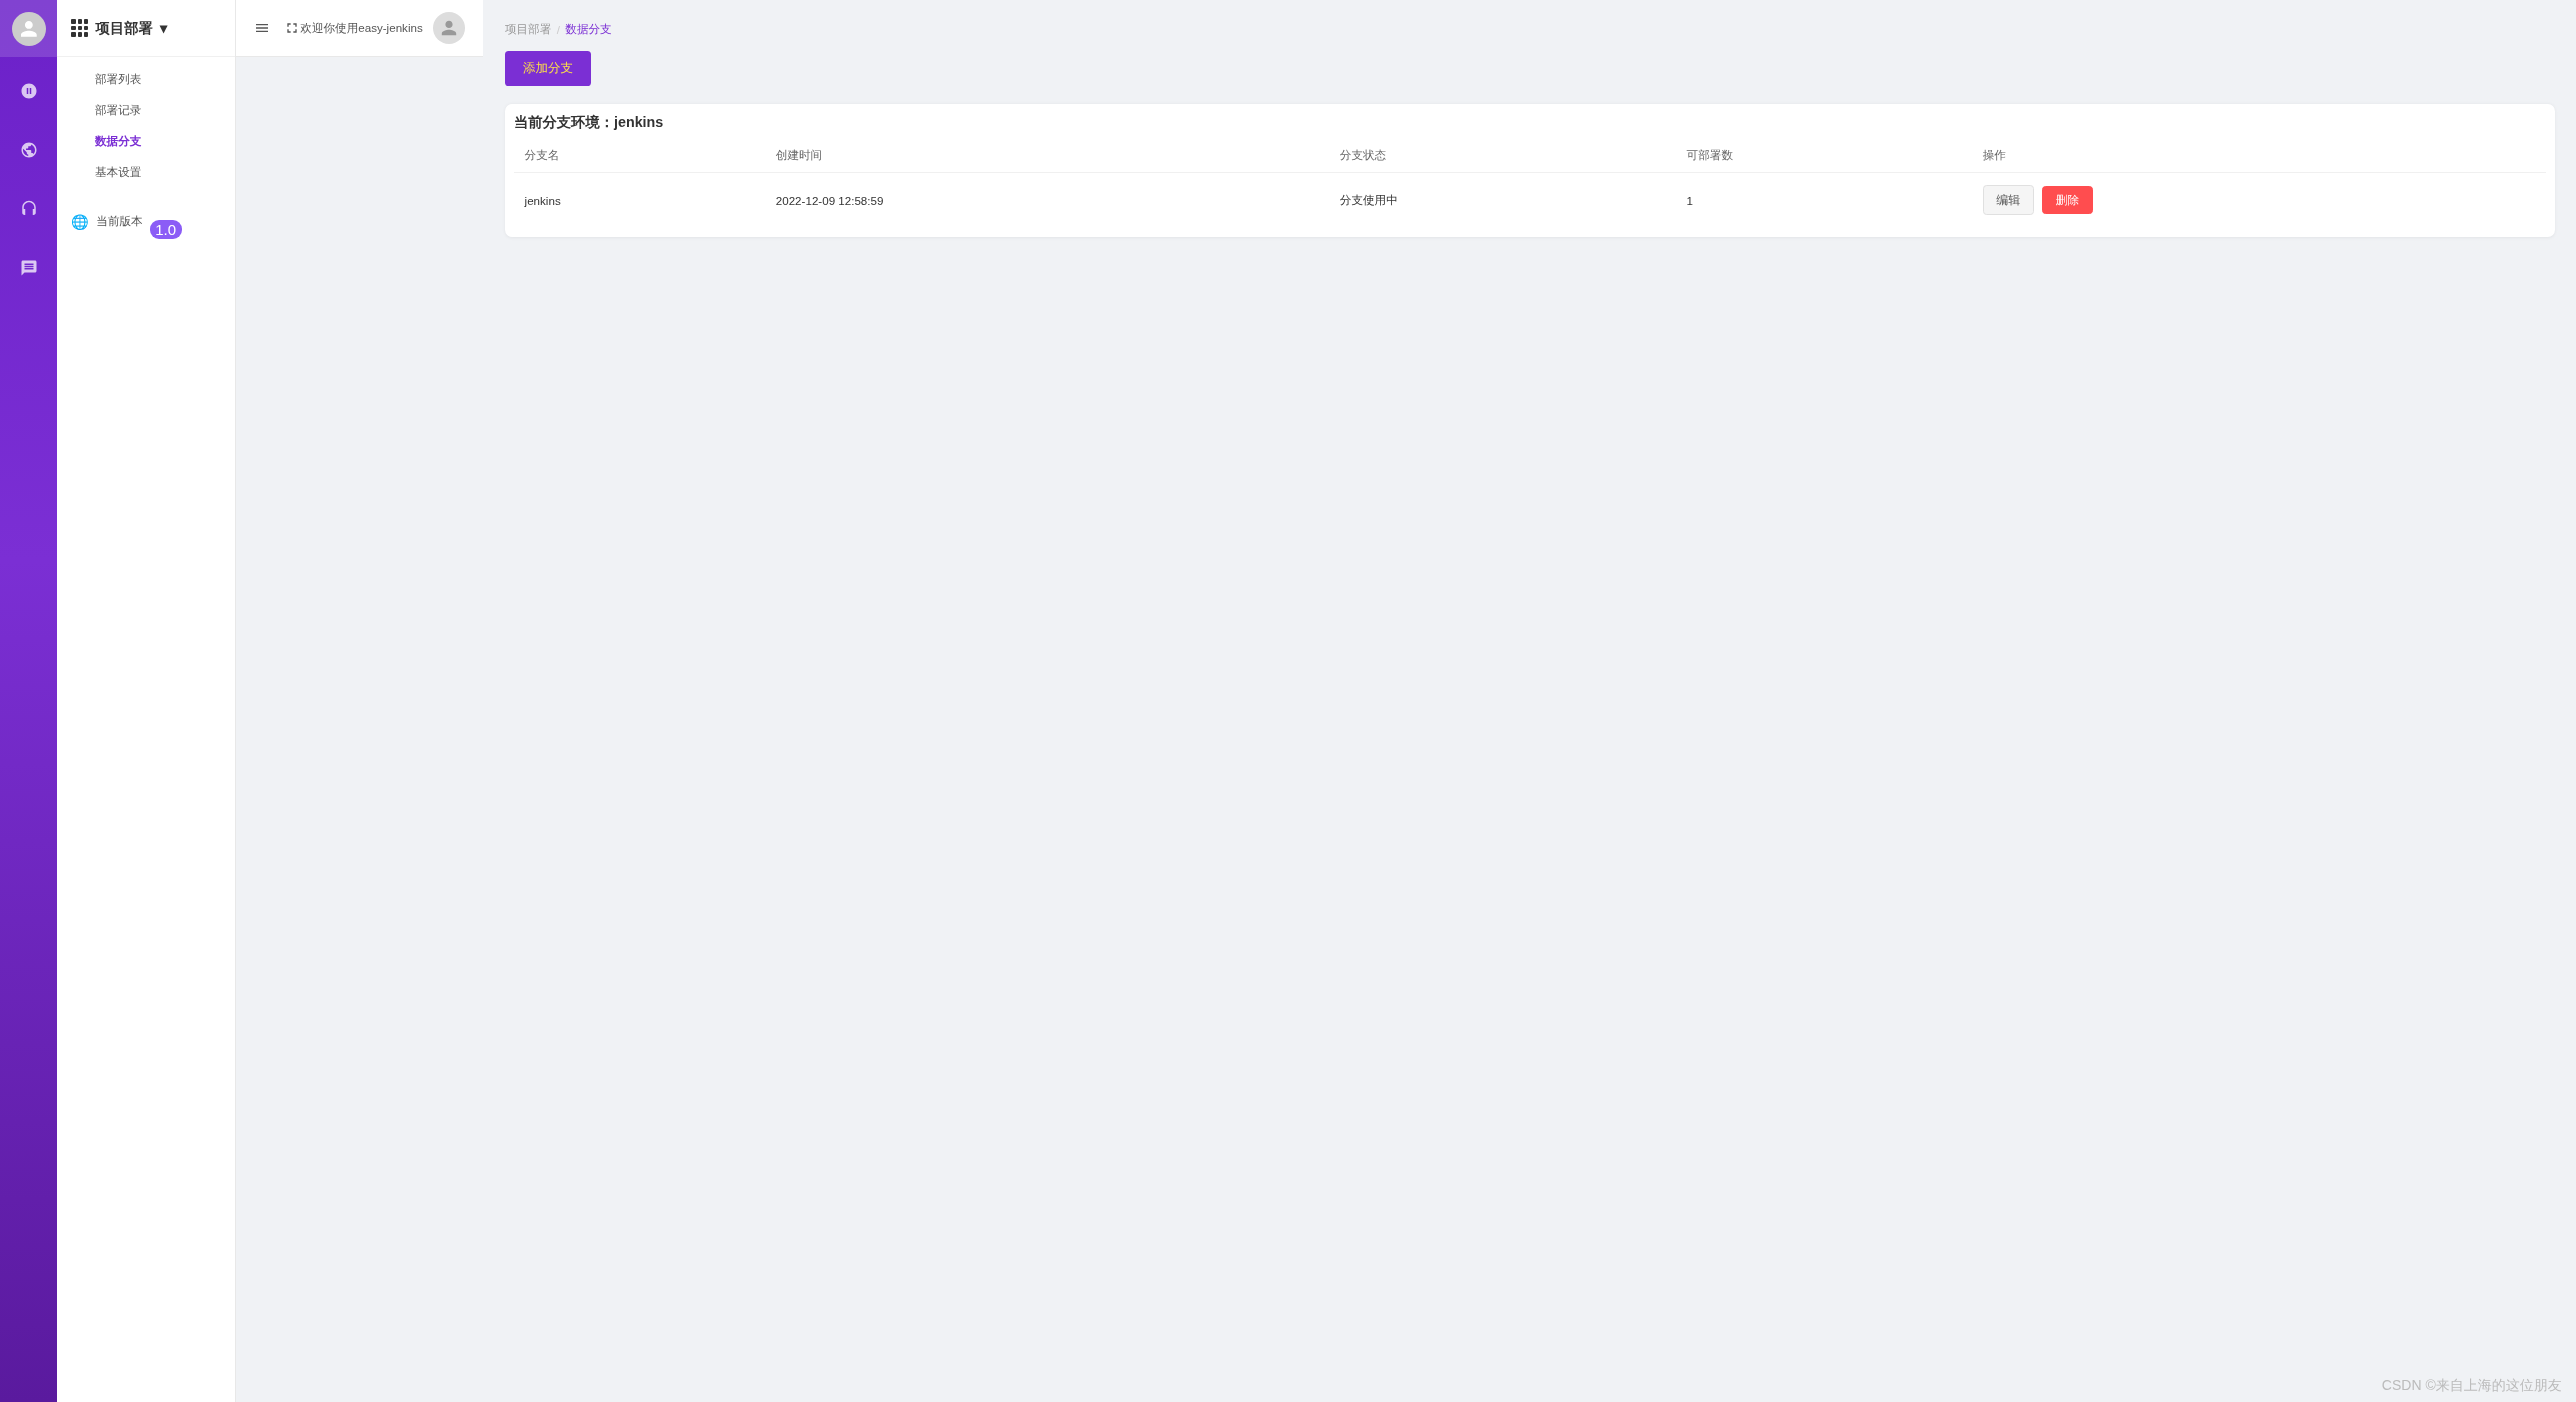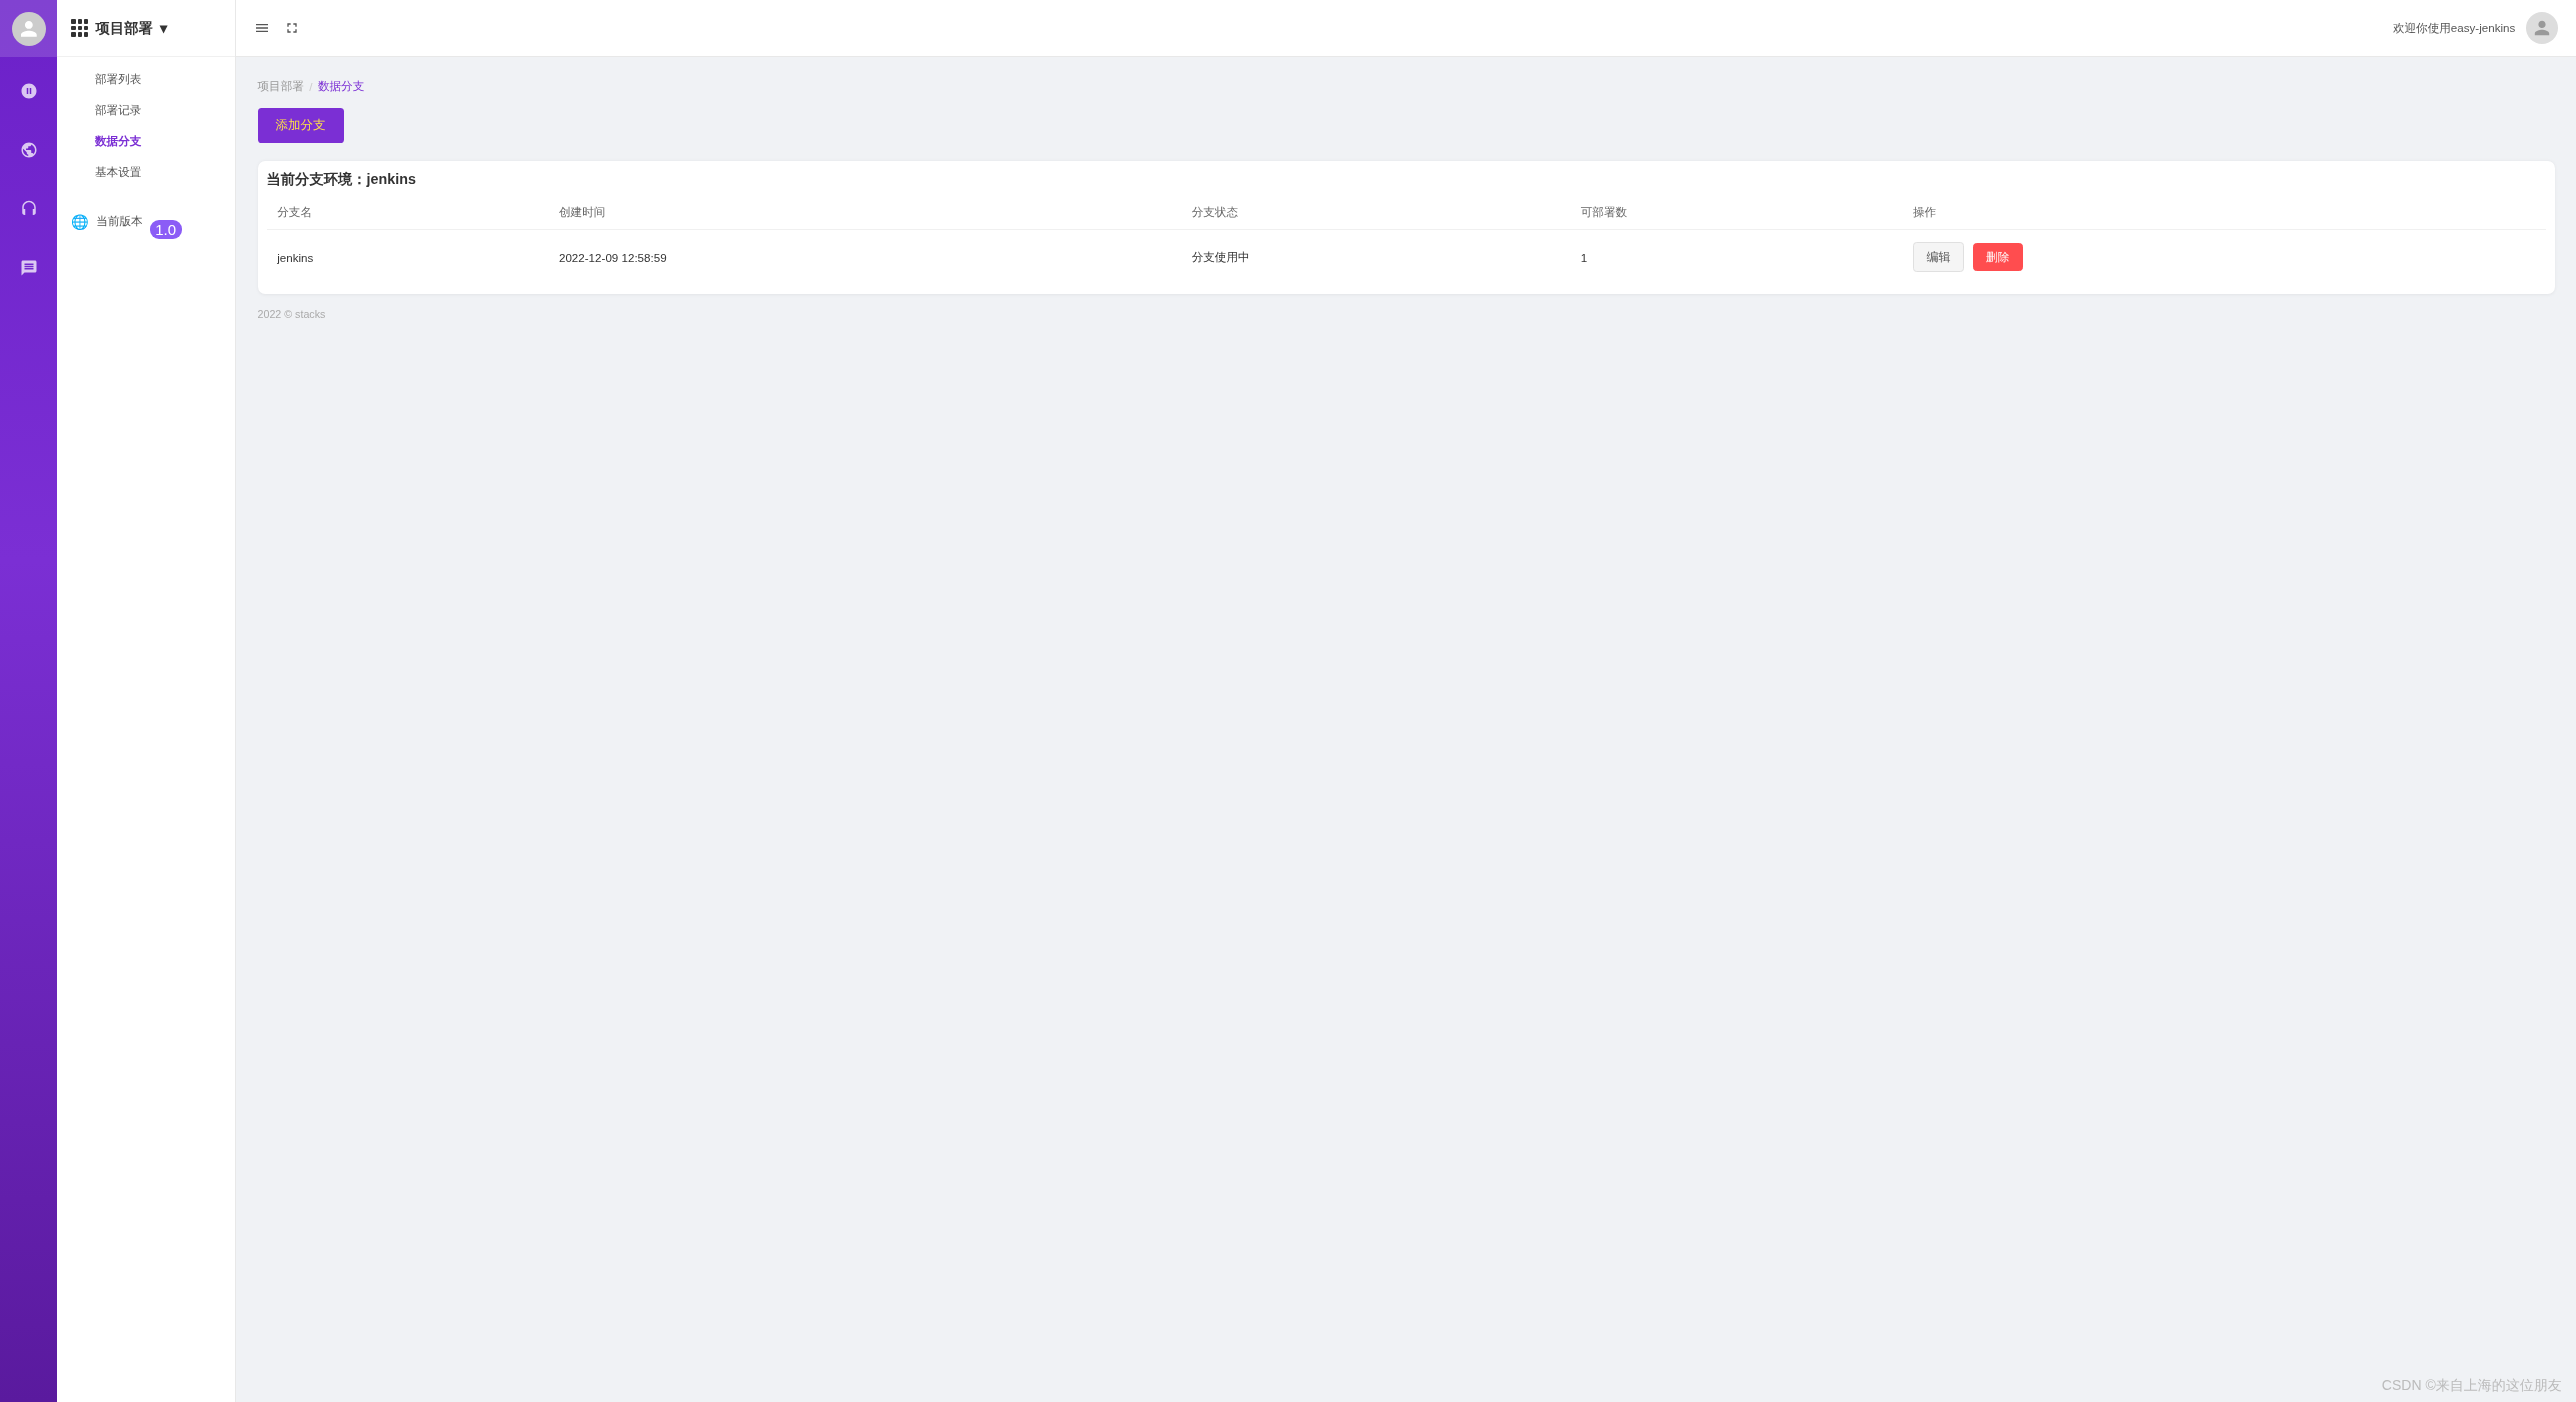--- a/index.html
+++ b/index.html
@@ -104,21 +104,20 @@
       font-size: 15px;
       padding: 0.9px 5.4px;
       border-radius: 9px;
       margin-top: 16px;
     }
 
     
     .main-wrapper {
       flex: 1;
       display: flex;
-      flex-direction: column;
       overflow: hidden;
     }
 
     
     .top-header {
       height: 57px;
       background: #fff;
       border-bottom: 0.9px solid #e8e8e8;
       display: flex;
       align-items: center;
@@ -405,20 +404,17 @@
             <td>
               <button class="btn-edit">编辑</button>
               <button class="btn-delete">删除</button>
             </td>
           </tr>
         </tbody>
       </table>
     </div>
 
     
-    <div class="page-footer">
-      <span>2022 © stacks</span>
-    </div>
   </div>
 </div>
 
 <div class="csdn-footer">CSDN ©来自上海的这位朋友</div>
 
 
 </body></html>

